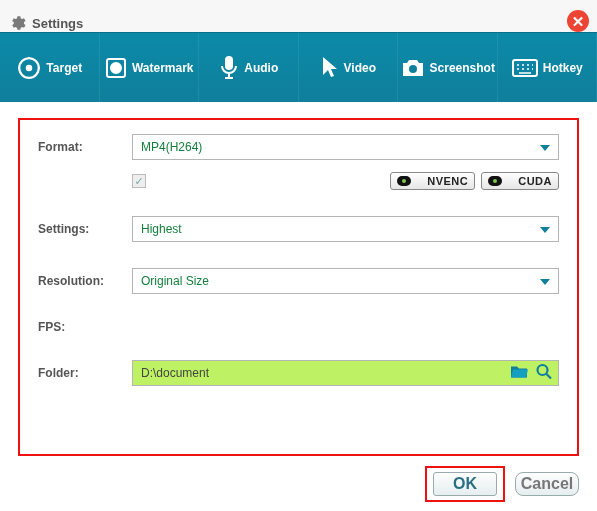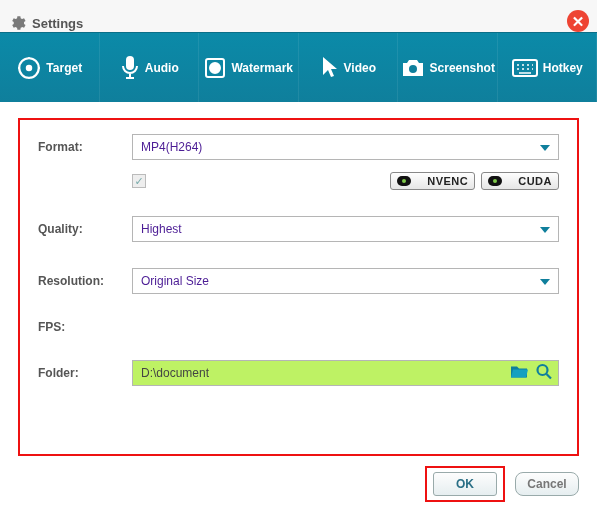--- a/index.html
+++ b/index.html
@@ -94,21 +94,21 @@
     }
     .field {
       flex: 1;
       height: 26px;
       border: 1px solid #b5b5b5;
       background: #fff;
       display: flex;
       align-items: center;
       padding: 0 8px;
       font-size: 12px;
-      color: #4c1d95;
+      color: #15803d;
       position: relative;
       cursor: pointer;
     }
     .field .chev {
       position: absolute;
       right: 8px;
       top: 50%;
       transform: translateY(-50%);
       color: #0f7f9c;
     }
@@ -200,21 +200,21 @@
     .ok-wrap {
       border: 2px solid #e11;
       padding: 4px 6px;
     }
     .btn {
       min-width: 64px;
       height: 24px;
       border: 1px solid #9aa;
       background: linear-gradient(#fdfdfd, #e6eef0);
       border-radius: 3px;
-      font-size: 12px;
+      font-size: 16px;
       font-weight: 700;
       color: #2a6f86;
       cursor: pointer;
     }
     .cancel-btn {
       color: #777;
       border-radius: 8px;
     }
   </style>
 </head>
@@ -238,35 +238,35 @@
       <svg width="26" height="26" viewBox="0 0 24 24" fill="none" stroke="#fff" stroke-width="2">
           <circle cx="12" cy="12" r="9"></circle>
           <circle cx="12" cy="12" r="2" fill="#fff"></circle>
           <path d="M12 3v-1M12 22v-1M3 12h-1M22 12h-1"></path>
         </svg>
     </span>
     <span class="tab-label">Target</span>
   </div>
   <div class="tab">
     <span class="tab-icon">
+      <svg width="24" height="24" viewBox="0 0 24 24" fill="none" stroke="#fff" stroke-width="2">
+          <rect x="3" y="3" width="18" height="18" rx="2"></rect>
+          <path d="M12 7a4 4 0 0 0 0 10 4 4 0 0 0 0-10z" fill="#fff"></path>
+        </svg>
+    </span>
+    <span class="tab-label">Watermark</span>
+  </div>
+  <div class="tab">
+    <span class="tab-icon">
       <svg width="22" height="26" viewBox="0 0 22 26" fill="#fff">
           <rect x="7" y="1" width="8" height="14" rx="4"></rect>
           <path d="M4 11a7 7 0 0 0 14 0M11 18v5M7 23h8" stroke="#fff" stroke-width="2" fill="none"></path>
         </svg>
     </span>
     <span class="tab-label">Audio</span>
-  </div>
-  <div class="tab">
-    <span class="tab-icon">
-      <svg width="24" height="24" viewBox="0 0 24 24" fill="none" stroke="#fff" stroke-width="2">
-          <rect x="3" y="3" width="18" height="18" rx="2"></rect>
-          <path d="M12 7a4 4 0 0 0 0 10 4 4 0 0 0 0-10z" fill="#fff"></path>
-        </svg>
-    </span>
-    <span class="tab-label">Watermark</span>
   </div>
   <div class="tab">
     <span class="tab-icon">
       <svg width="20" height="26" viewBox="0 0 20 26" fill="#fff">
           <path d="M3 2l0 18 5-5 3 7 3-1-3-7 6 0z"></path>
         </svg>
     </span>
     <span class="tab-label">Video</span>
   </div>
   <div class="tab">
@@ -312,21 +312,21 @@
           <span>NVENC</span>
         </div>
         <div class="badge">
           <span class="eye"></span>
           <span>CUDA</span>
         </div>
       </div>
     </div>
 
     <div class="row">
-      <div class="row-label">Quality:</div>
+      <div class="row-label">Settings:</div>
       <div class="field">
         <span>Highest</span>
         <span class="chev">
           <svg width="10" height="6" viewBox="0 0 10 6" fill="#0f7f9c">
               <path d="M0 0l5 6 5-6z"></path>
             </svg>
         </span>
       </div>
     </div>
 

